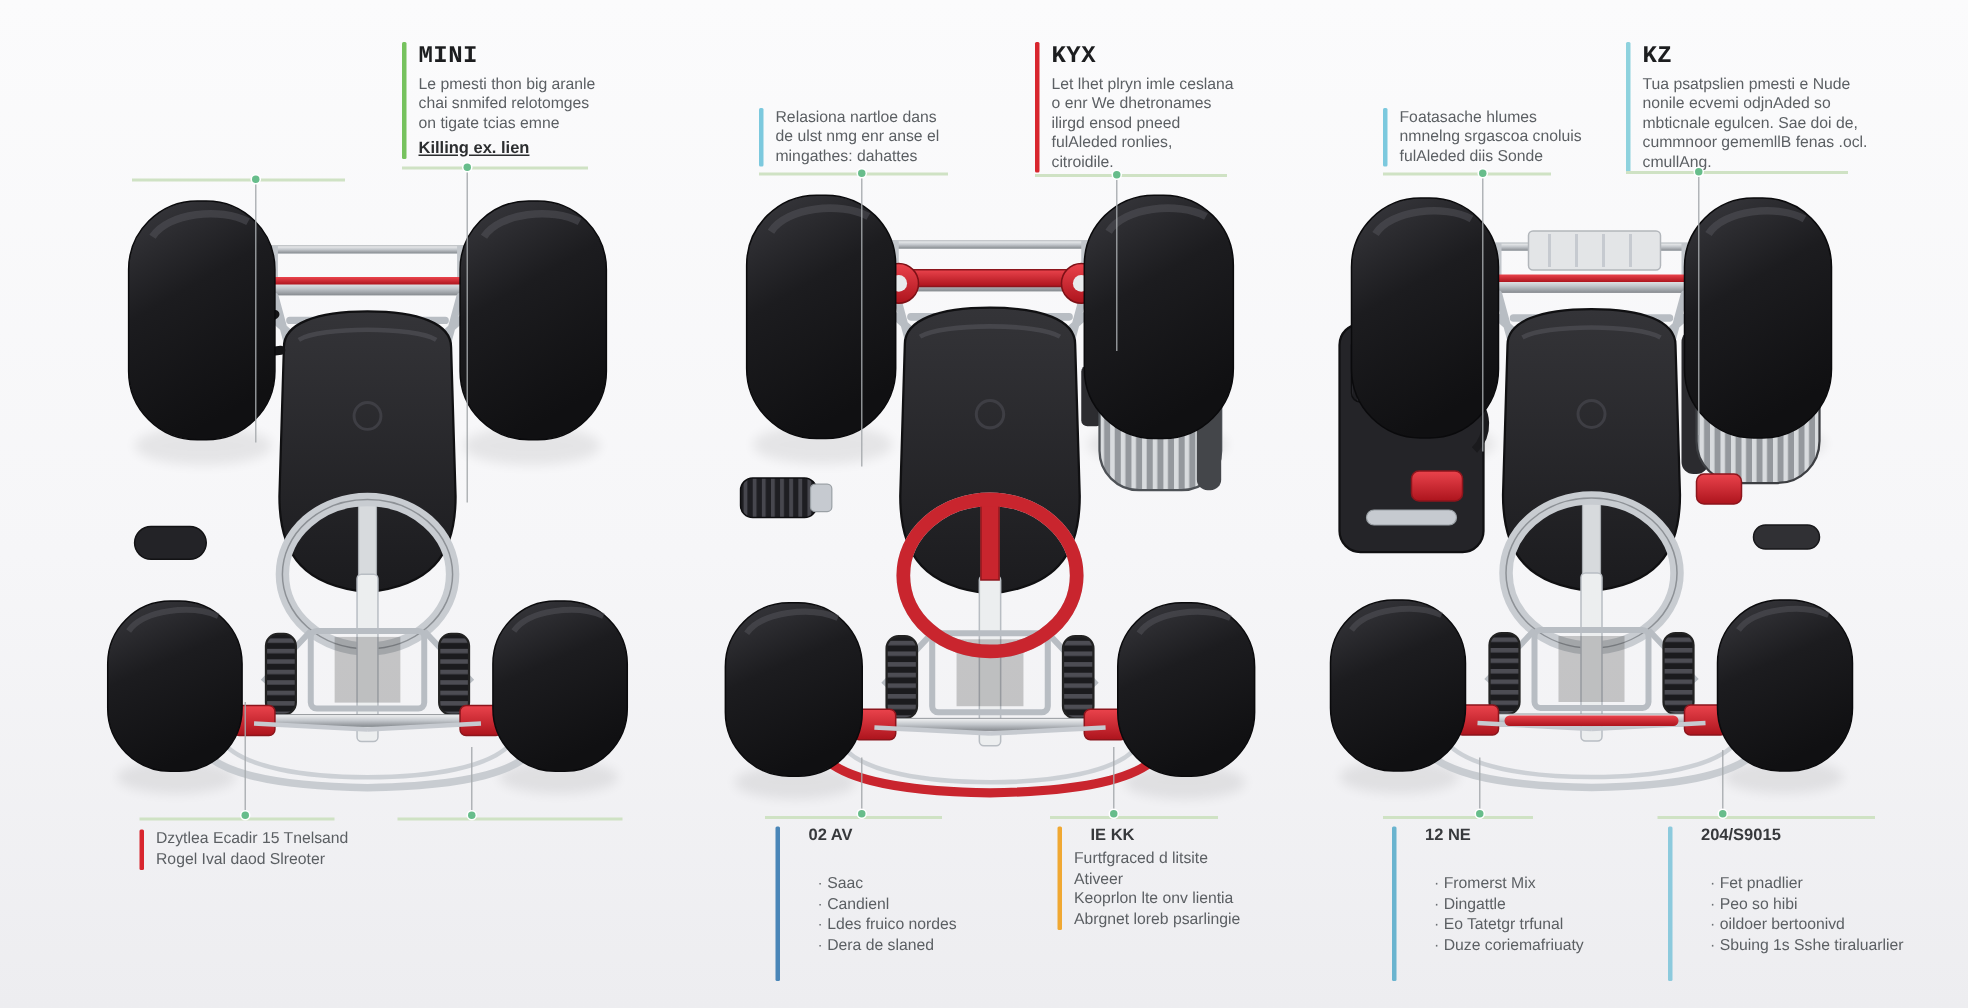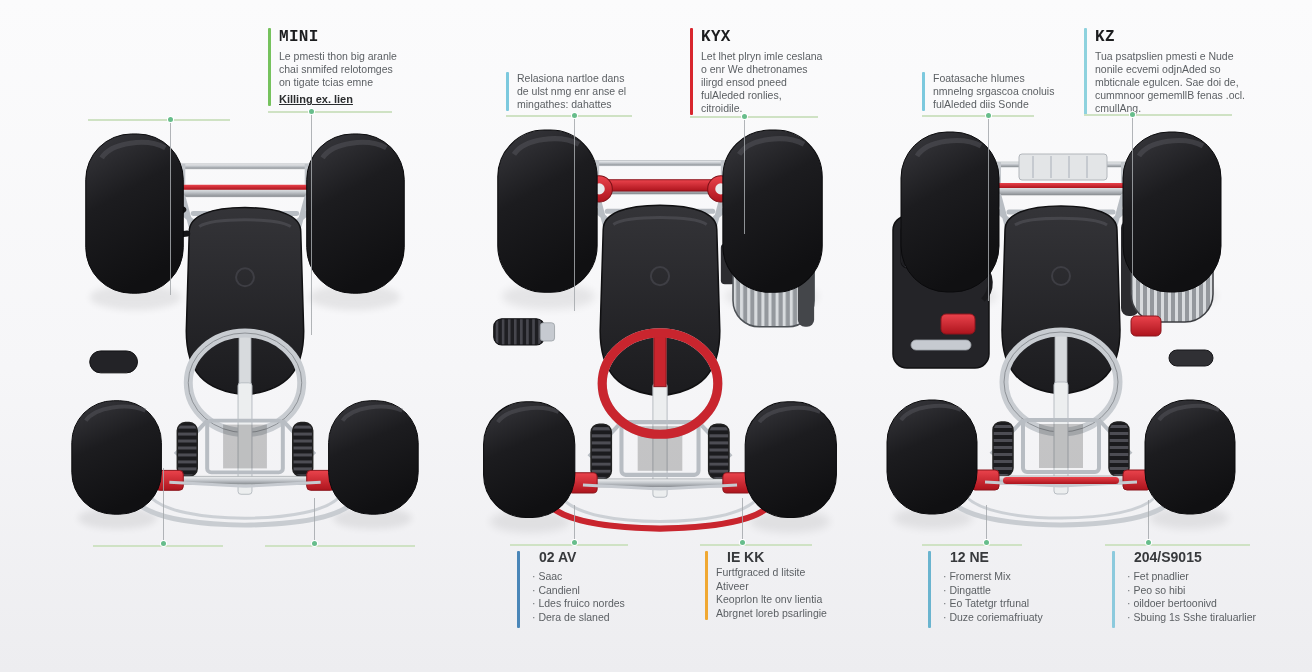--- a/index.html
+++ b/index.html
@@ -9,23 +9,23 @@
   #stage{position:relative;width:1312px;height:672px;}
 
   
   .tlabel,.blabel{position:absolute;display:flex;gap:8px;}
   .bar{flex:0 0 3px;width:3px;border-radius:1px;align-self:stretch;}
   .content{display:flex;flex-direction:column;}
   .ttl{font-size:16px;font-weight:bold;color:#1c1d1f;letter-spacing:.3px;margin-bottom:3px;line-height:19px;font-family:Liberation Mono, monospace;}
   .ln{font-size:10.5px;line-height:13px;color:#5b5f63;white-space:nowrap;}
   .lnk{display:inline-block;margin-top:4px;font-size:11px;font-weight:bold;color:#2b2d2f;
        text-decoration:underline;line-height:13px;}
-  .btl{font-size:14px;font-weight:bold;color:#37393c;margin-bottom:2px;line-height:13px;padding-left:11px;}
+  .btl{font-size:11px;font-weight:bold;color:#37393c;margin-bottom:2px;line-height:13px;padding-left:11px;}
   .bln{font-size:10.5px;line-height:13.5px;color:#5b5f63;white-space:nowrap;}
-  .blist{margin:4px;padding:0;}
+  .blist{margin:17px;padding:0;}
   .blist li{list-style:none;font-size:10.5px;line-height:13.5px;color:#5b5f63;white-space:nowrap;}
   .blist li::before{content:"· ";color:#6a6e72;}
 
   
   .rule{position:absolute;height:2px;background:#cfe2c4;}
   .leader{position:absolute;width:1px;background:#a4a8ac;opacity:.85;}
   .ldot{position:absolute;width:5px;height:5px;border-radius:50%;background:#67bd8b;
         box-shadow:0 0 0 1px #ffffff;}
 
   .kart{position:absolute;}
@@ -254,20 +254,27 @@
   <div class="leader" style="left:988px;top:117px;height:184px"></div>
   <div class="leader" style="left:1132px;top:116px;height:174px"></div>
 
   <div class="ldot" style="left:168px;top:117px"></div>
   <div class="ldot" style="left:309px;top:109px"></div>
   <div class="ldot" style="left:572px;top:113px"></div>
   <div class="ldot" style="left:742px;top:114px"></div>
   <div class="ldot" style="left:986px;top:113px"></div>
   <div class="ldot" style="left:1130px;top:112px"></div>
 
+  <div class="blabel" style="left:93px;top:553px;width:160px">
+    <div class="bar" style="background: rgb(216, 38, 46);"></div>
+    <div class="content">
+      <div class="bln">Dzytlea Ecadir 15 Tnelsand</div>
+      <div class="bln">Rogel Ival daod Slreoter</div>
+    </div>
+  </div>
 
 
   <div class="blabel" style="left:517px;top:551px;width:130px">
     <div class="bar" style="background: rgb(74, 134, 184);"></div>
     <div class="content">
       <div class="btl">02 AV</div>
       <ul class="blist">
         <li>Saac</li>
         <li>Candienl</li>
         <li>Ldes fruico nordes</li>

